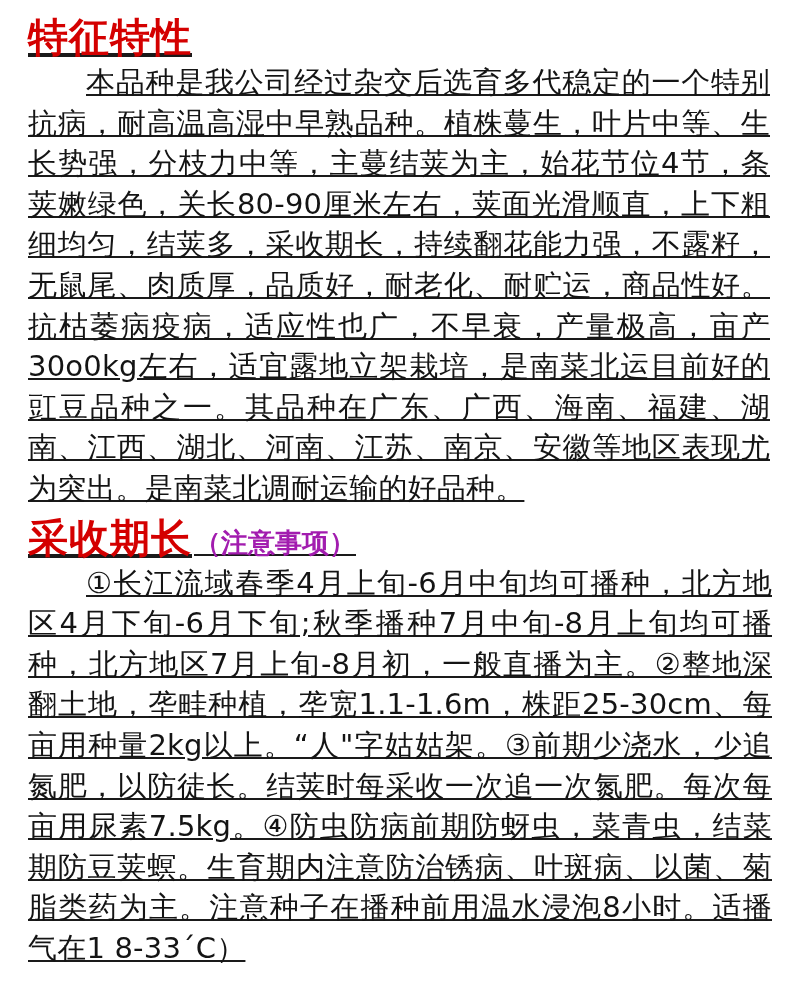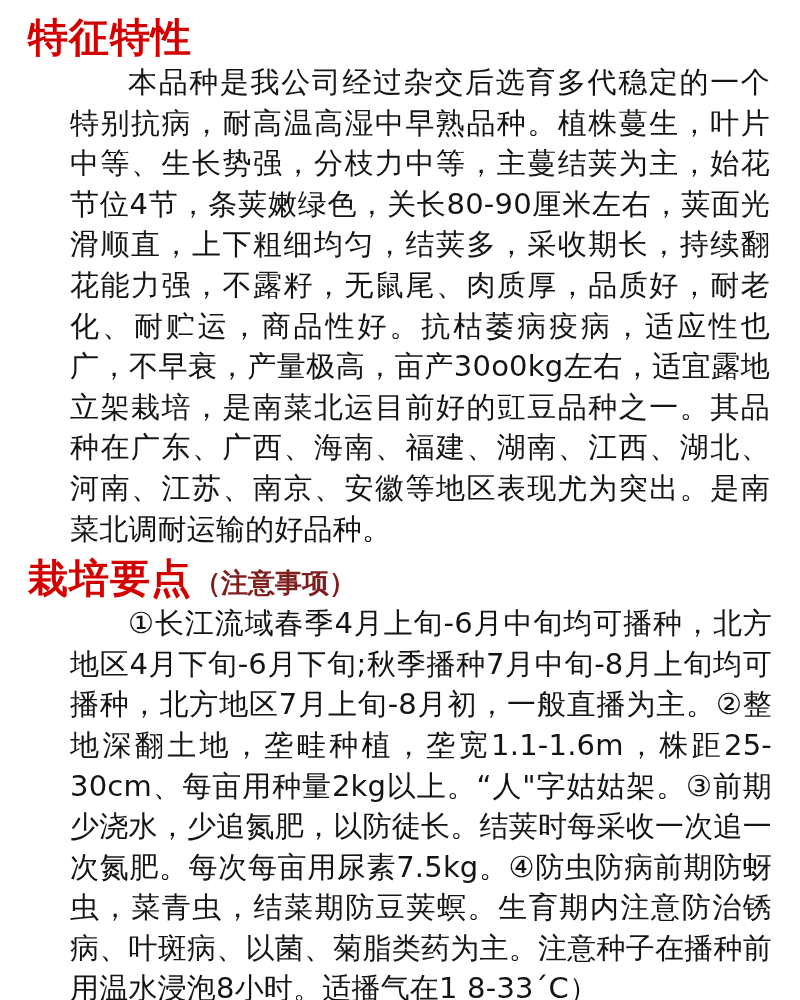--- a/index.html
+++ b/index.html
@@ -13,54 +13,54 @@
     overflow: hidden;
     font-family: "DejaVu Sans", "Liberation Sans", sans-serif;
     color: #1a1a1a;
   }
   .page {
     width: 800px;
     height: 1000px;
     box-sizing: border-box;
     padding: 14px 28px 4px 28px;
     position: relative;
+    text-decoration: underline;
   }
   .section-heading {
     display: flex;
     align-items: baseline;
     margin: 0 0 2px 0;
     padding: 0;
   }
   .heading-main {
     font-family: "DejaVu Serif", "Liberation Serif", serif;
     font-weight: 700;
     font-size: 40px;
     line-height: 1.15;
     color: #d40000;
     letter-spacing: 1px;
   }
   .heading-sub {
     font-family: "DejaVu Serif", "Liberation Serif", serif;
     font-weight: 700;
     font-size: 27px;
-    color: #7f1d1d;
+    color: #a21caf;
     margin-left: 2px;
   }
   .body-text {
     font-size: 29px;
     line-height: 1.40;
     letter-spacing: 0.2px;
     text-align: justify;
     text-justify: inter-character;
     color: #141414;
     margin: 0;
   }
   .para-indent {
     text-indent: 2em;
-    margin-left: 42px;
   }
   #features-body {
     margin-bottom: 6px;
     padding-right: 2px;
   }
   #cultivation-body {
     margin-top: 2px;
   }
   .heading-block-2 {
     margin-top: 4px;
@@ -72,19 +72,19 @@
 <div class="page">
 
   <div class="section-heading">
     <span class="heading-main">特征特性</span>
     <span class="heading-sub"></span>
   </div>
 
   <p class="body-text para-indent" id="features-body">本品种是我公司经过杂交后选育多代稳定的一个特别抗病，耐高温高湿中早熟品种。植株蔓生，叶片中等、生长势强，分枝力中等，主蔓结荚为主，始花节位4节，条荚嫩绿色，关长80-90厘米左右，荚面光滑顺直，上下粗细均匀，结荚多，采收期长，持续翻花能力强，不露籽，无鼠尾、肉质厚，品质好，耐老化、耐贮运，商品性好。抗枯萎病疫病，适应性也广，不早衰，产量极高，亩产30o0kg左右，适宜露地立架栽培，是南菜北运目前好的豇豆品种之一。其品种在广东、广西、海南、福建、湖南、江西、湖北、河南、江苏、南京、安徽等地区表现尤为突出。是南菜北调耐运输的好品种。</p>
 
   <div class="section-heading heading-block-2">
-    <span class="heading-main">栽培要点</span>
+    <span class="heading-main">采收期长</span>
     <span class="heading-sub">（注意事项）</span>
   </div>
 
   <p class="body-text para-indent" id="cultivation-body">①长江流域春季4月上旬-6月中旬均可播种，北方地区4月下旬-6月下旬;秋季播种7月中旬-8月上旬均可播种，北方地区7月上旬-8月初，一般直播为主。②整地深翻土地，垄畦种植，垄宽1.1-1.6m，株距25-30cm、每亩用种量2kg以上。“人"字姑姑架。③前期少浇水，少追氮肥，以防徒长。结荚时每采收一次追一次氮肥。每次每亩用尿素7.5kg。④防虫防病前期防蚜虫，菜青虫，结菜期防豆荚螟。生育期内注意防治锈病、叶斑病、以菌、菊脂类药为主。注意种子在播种前用温水浸泡8小时。适播气在1 8-33´C）</p>
 
 </div>
 
 </body></html>

